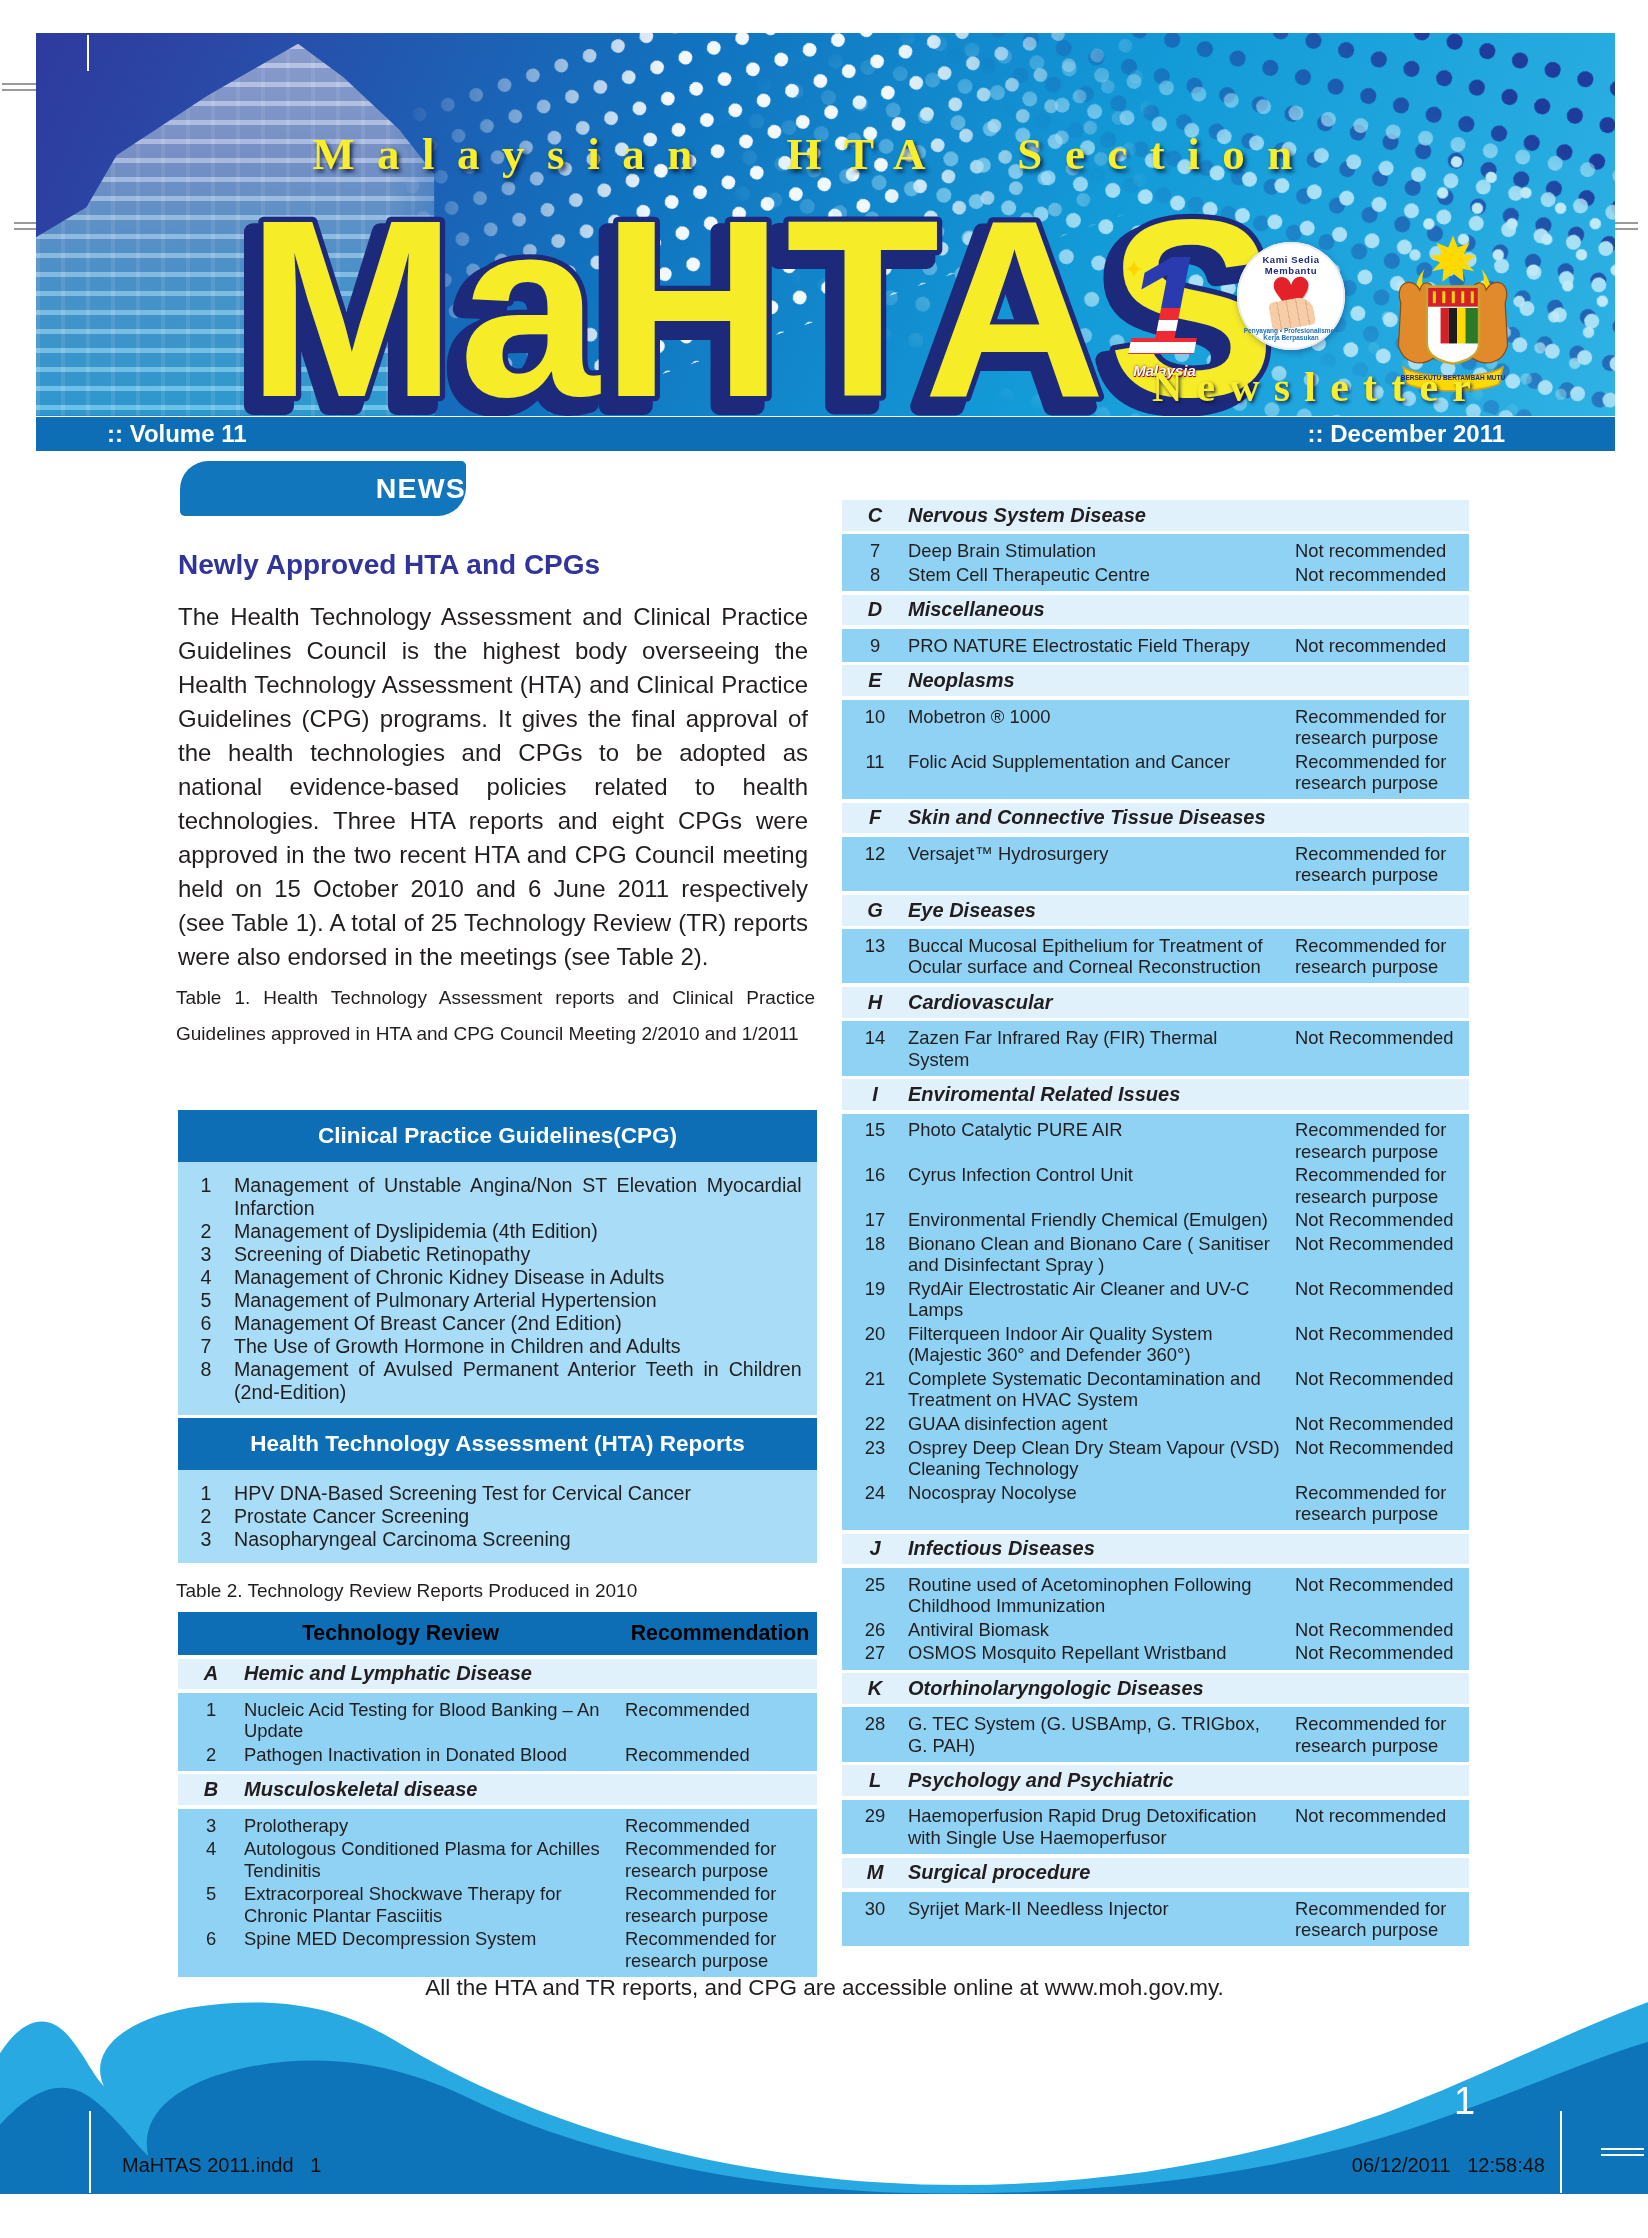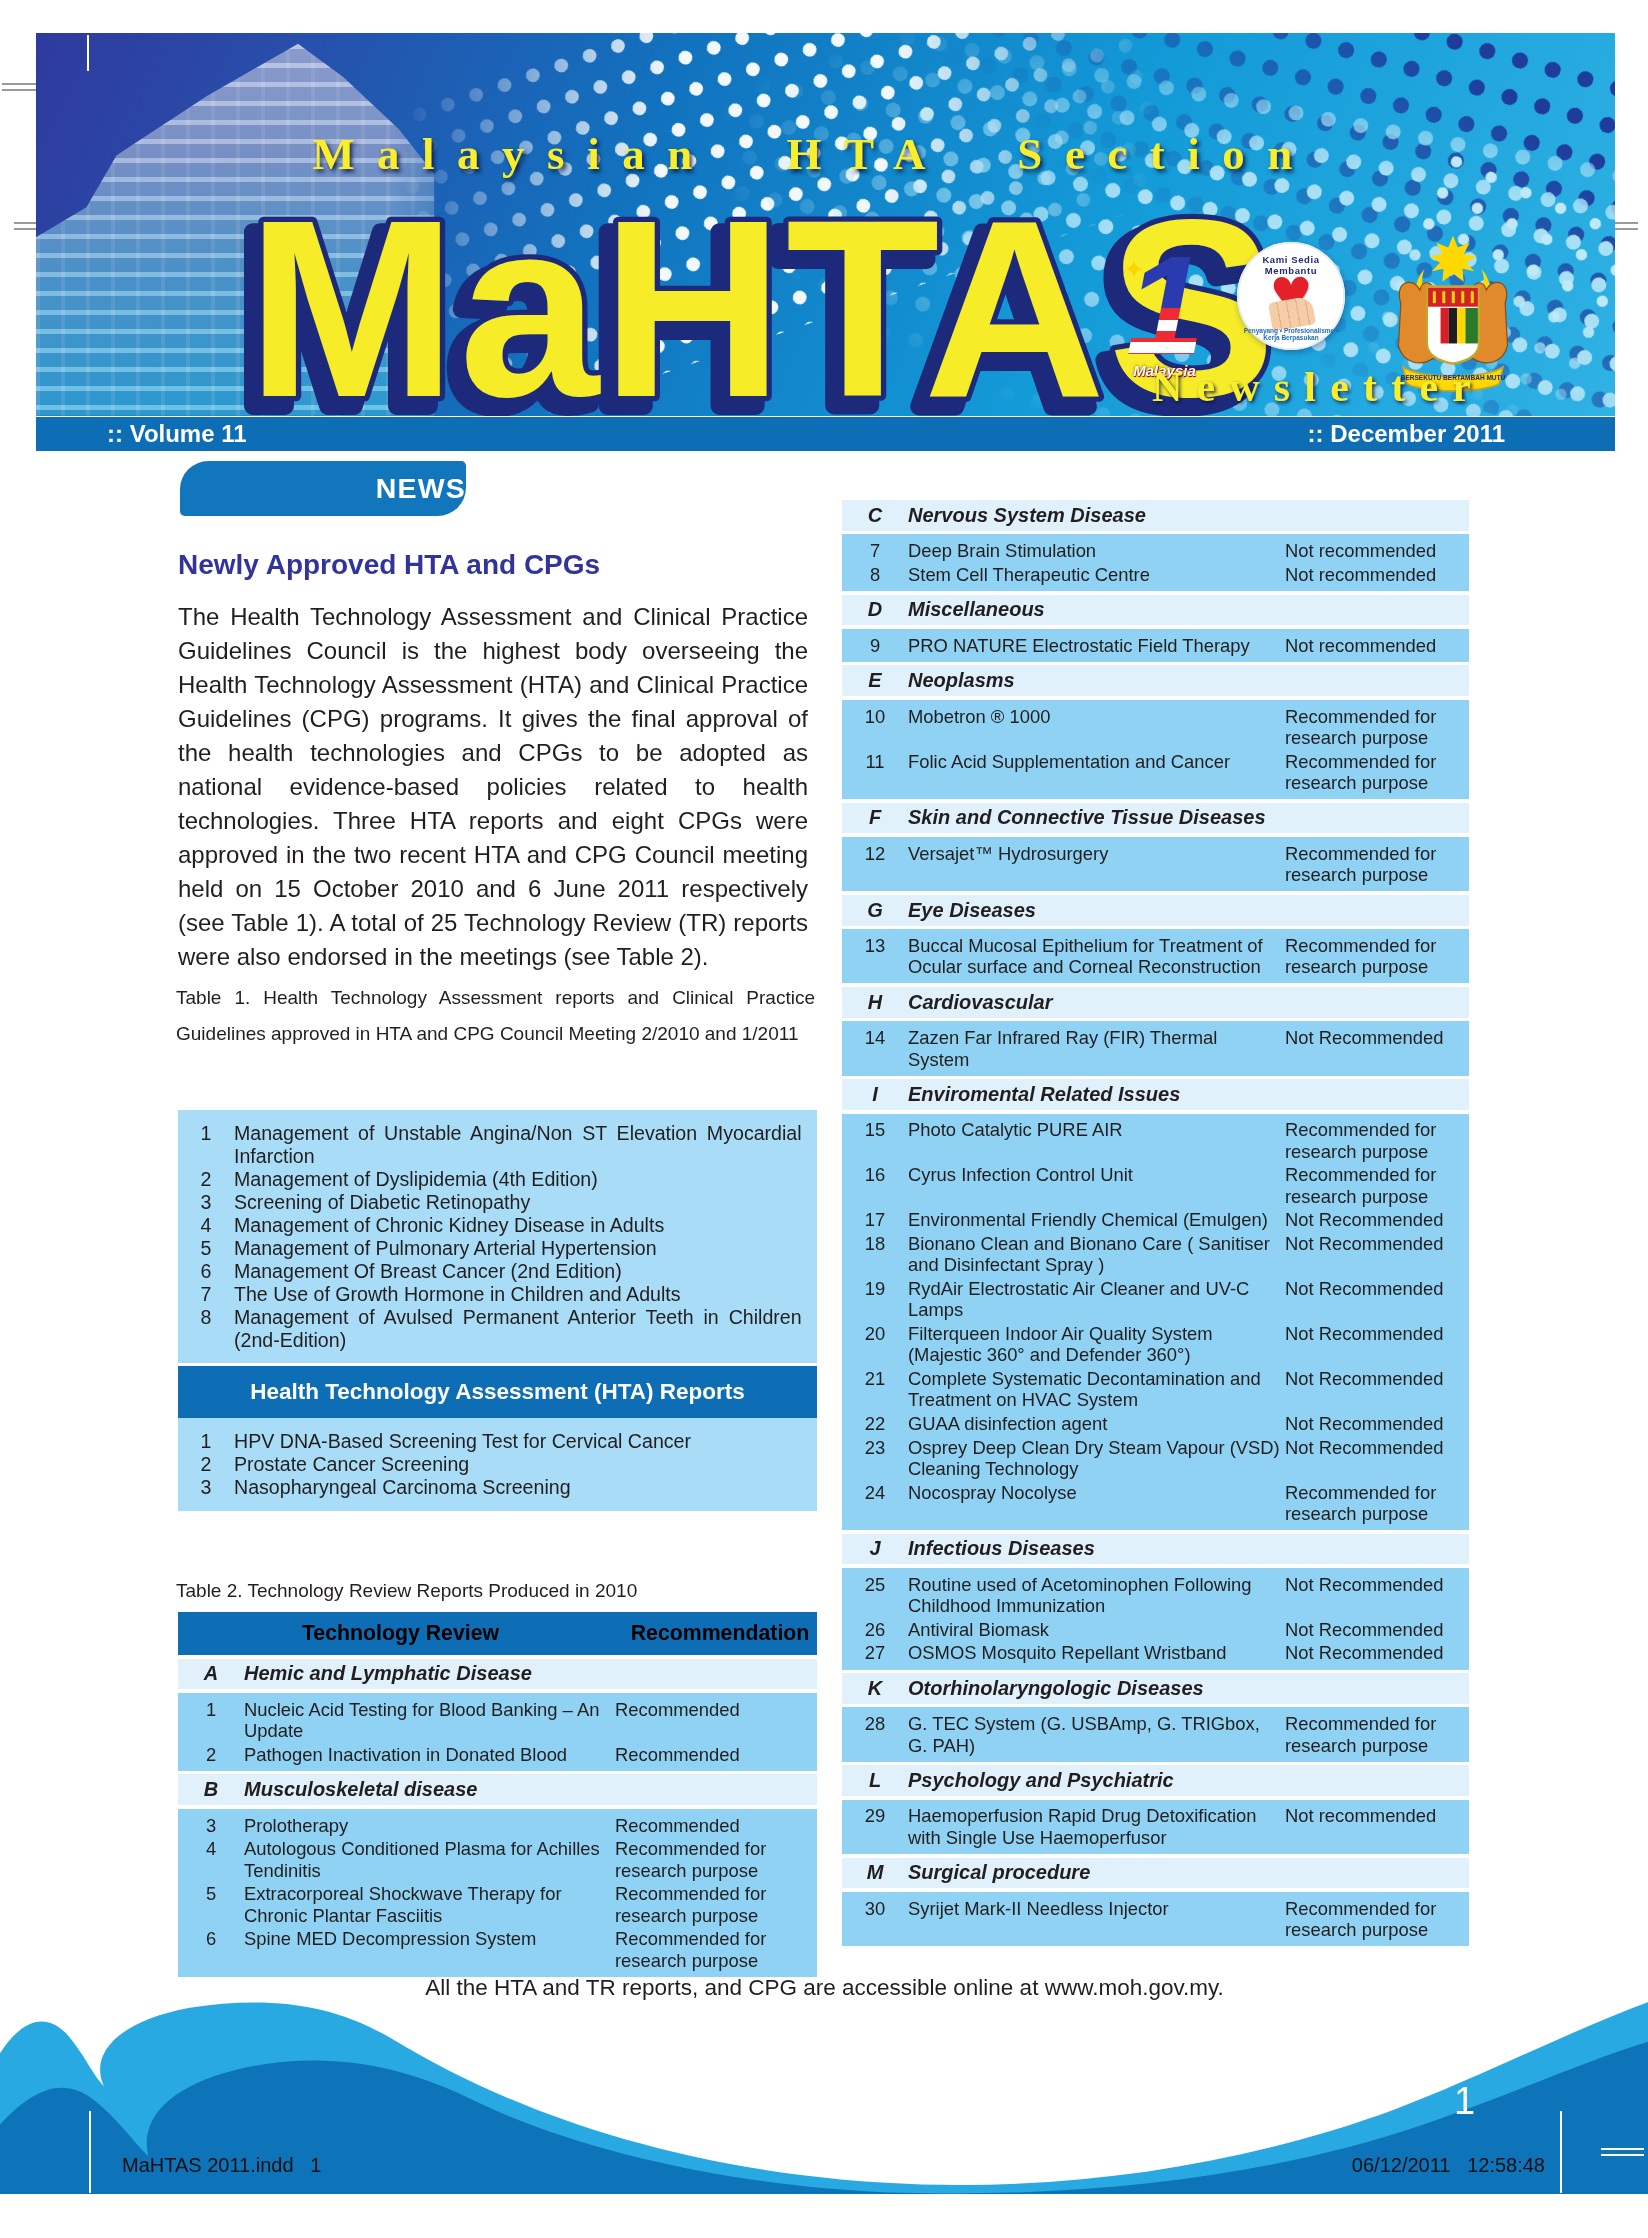--- a/index.html
+++ b/index.html
@@ -93,21 +93,21 @@
   
   .table2{position:absolute;left:178px;top:1612px;width:639px;}
   .t2head{background:#0d6eb6;color:#000000;font-weight:700;font-size:21.3px;display:flex;padding:9px 0;}
   .t2head .h1{flex:0 0 445px;text-align:center;}
   .t2head .h2{flex:1;text-align:center;}
   .tr-sec{display:flex;background:#e0f1fc;padding:4.7px 0;font-size:20px;line-height:21.3px;font-weight:700;font-style:italic;margin-top:3.6px;}
   .tr-sec .num{flex:0 0 66px;text-align:center;}
   .tr-band{background:#8fd2f3;padding:4.7px 0;margin-top:3.6px;}
   .tr-row{display:flex;font-size:18.4px;line-height:21.3px;padding:1.2px 0;}
   .tr-row .num{flex:0 0 66px;text-align:center;}
-  .tr-row .name{padding-right:3px;}
+  .tr-row .name{padding-right:13px;}
   .tr-row .rec{flex:1;padding-right:4.7px;}
   .table2 .tr-row .name{flex:0 0 368px;}
   .right-table .tr-row .name{flex:0 0 374px;}
 
   
   .right-table{position:absolute;left:842px;top:500px;width:627px;}
   .right-table .tr-sec:first-child{margin-top:0;}
 
   
   .footer-note{position:absolute;left:0;top:1975px;width:1649px;text-align:center;font-size:22.5px;color:#221e1f;}
@@ -194,20 +194,21 @@
 
   <div class="news-tab">
     <span>NEWS</span>
   </div>
 
   <h2 class="article-heading" style="margin:0;">Newly Approved HTA and CPGs</h2>
   <p class="article-body" style="margin:0;">The Health Technology Assessment and Clinical Practice Guidelines Council is the highest body overseeing the Health Technology Assessment (HTA) and Clinical Practice Guidelines (CPG) programs. It gives the final approval of the health technologies and CPGs to be adopted as national evidence-based policies related to health technologies. Three HTA reports and eight CPGs were approved in the two recent HTA and CPG Council meeting held on 15 October 2010 and 6 June 2011 respectively (see Table 1). A total of 25 Technology Review (TR) reports were also endorsed in the meetings (see Table 2).</p>
 
   <div class="t-caption cap1">Table 1. Health Technology Assessment reports and Clinical Practice Guidelines approved in HTA and CPG Council Meeting 2/2010 and 1/2011</div>
   <div class="table1">
+    <div class="thead">Clinical Practice Guidelines(CPG)</div>
     <div class="cpg-body">
         <div class="cpg-row">
           <span class="num">1</span>
           <span class="txt">Management of Unstable Angina/Non ST Elevation Myocardial Infarction</span>
         </div>
         <div class="cpg-row">
           <span class="num">2</span>
           <span class="txt">Management of Dyslipidemia (4th Edition)</span>
         </div>
         <div class="cpg-row">

